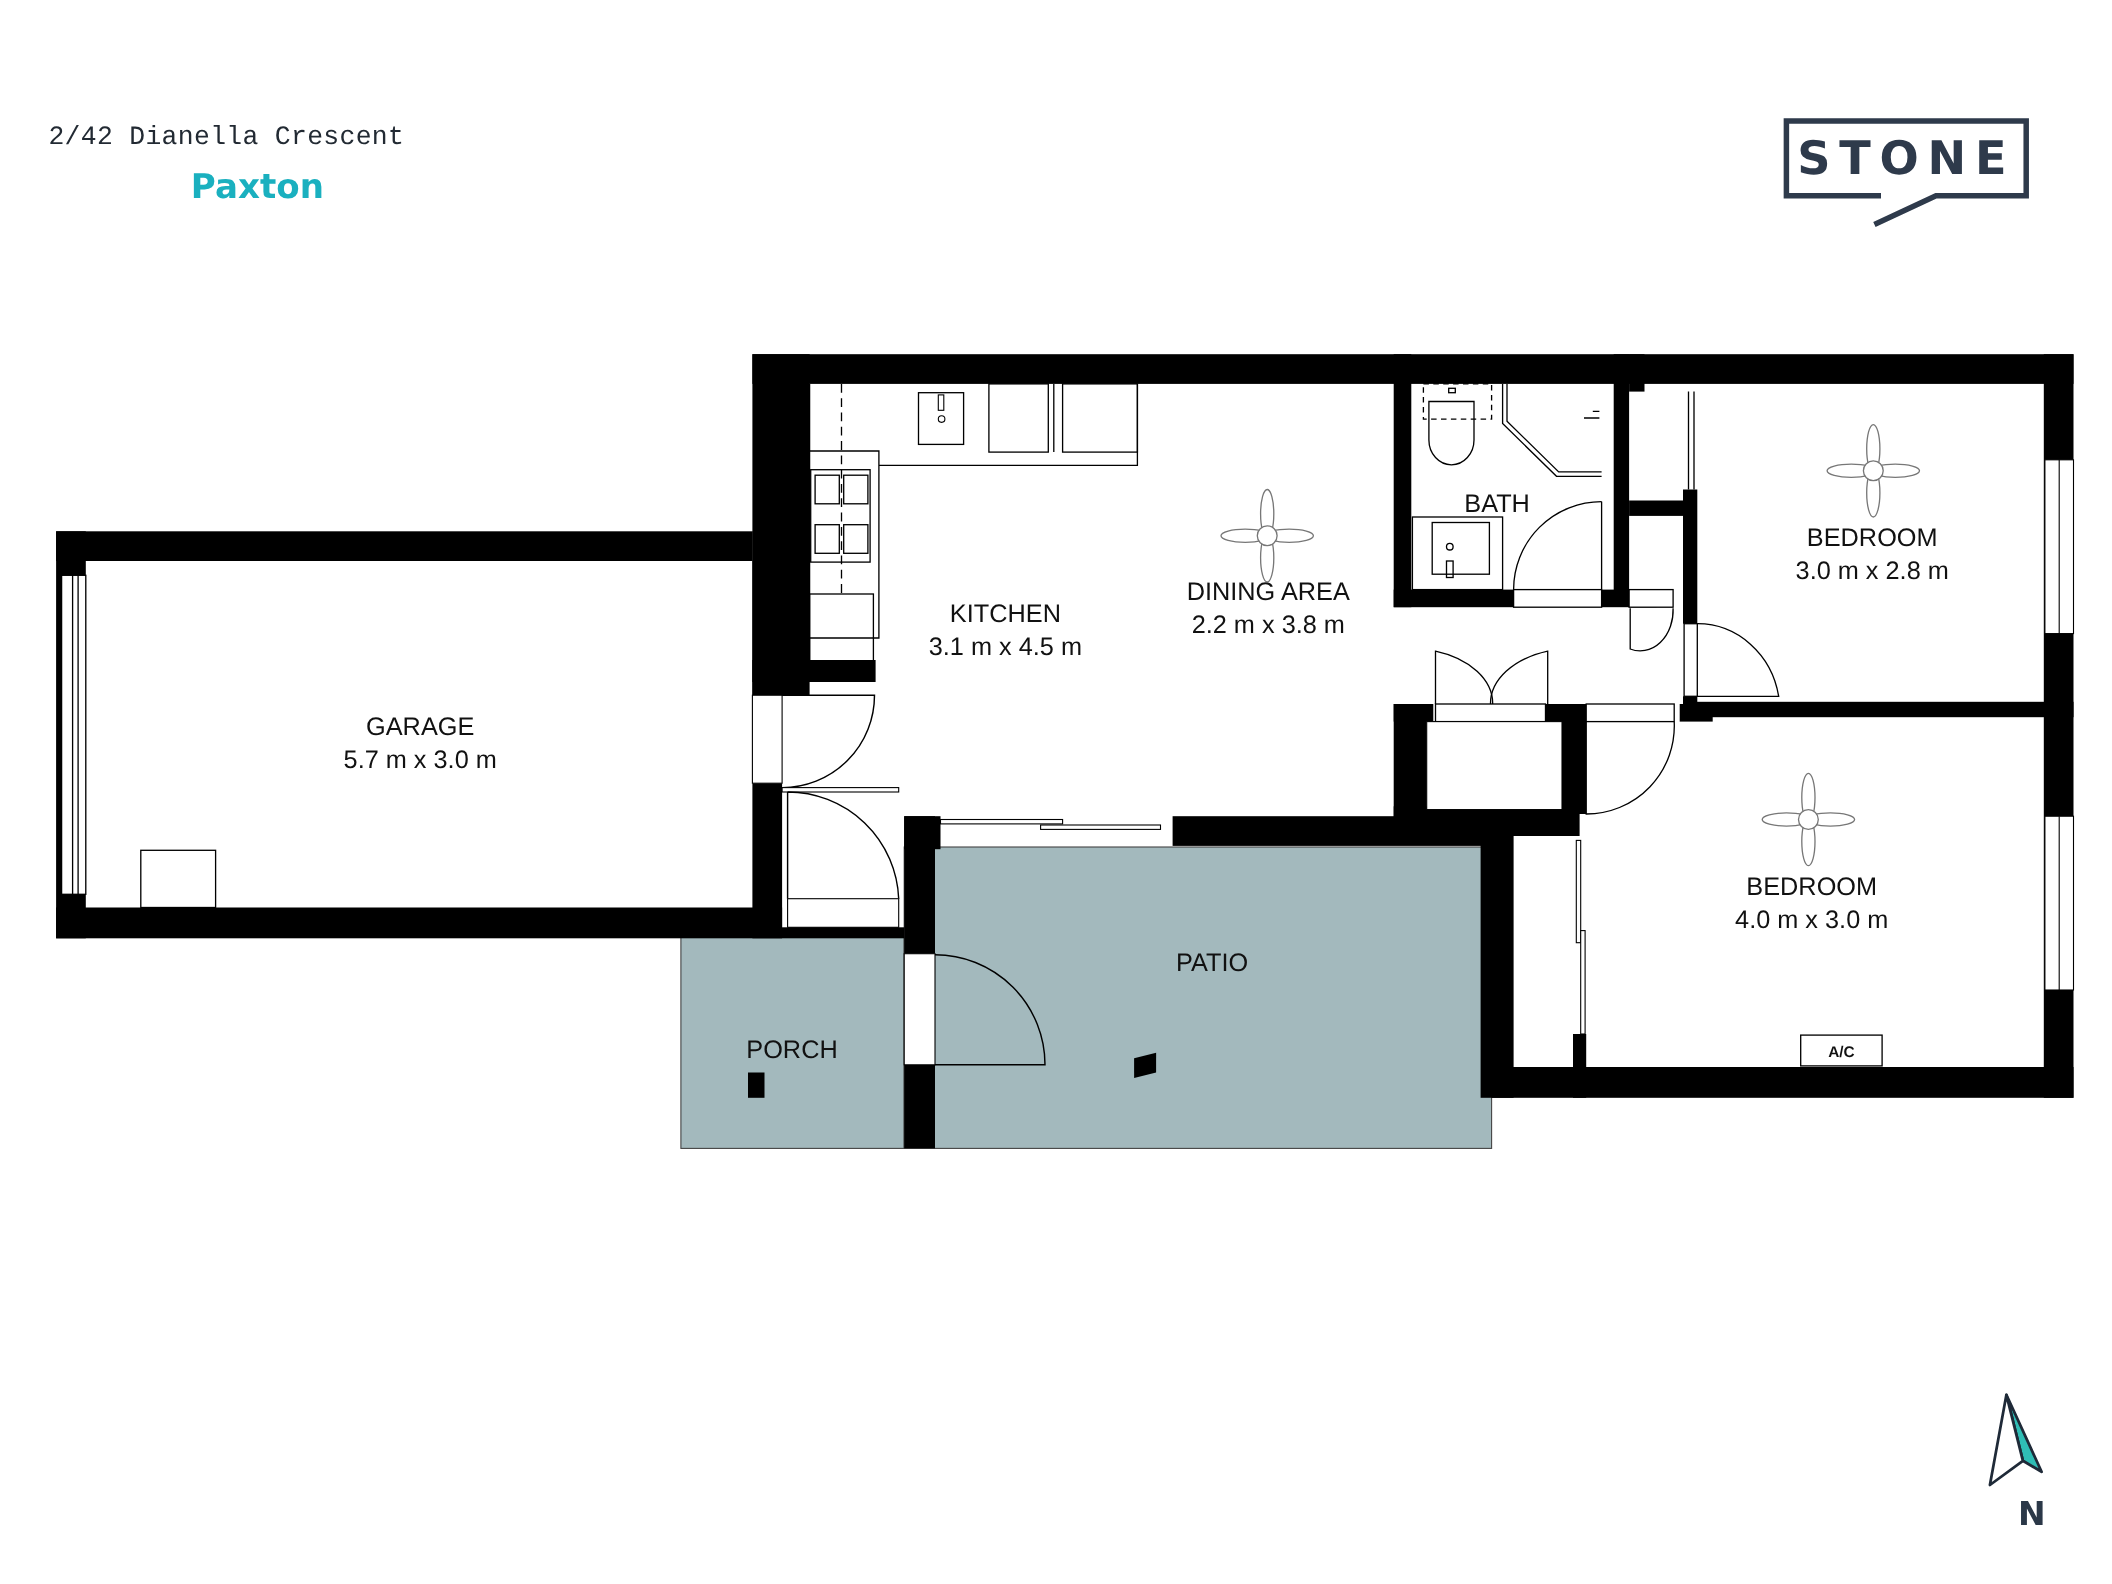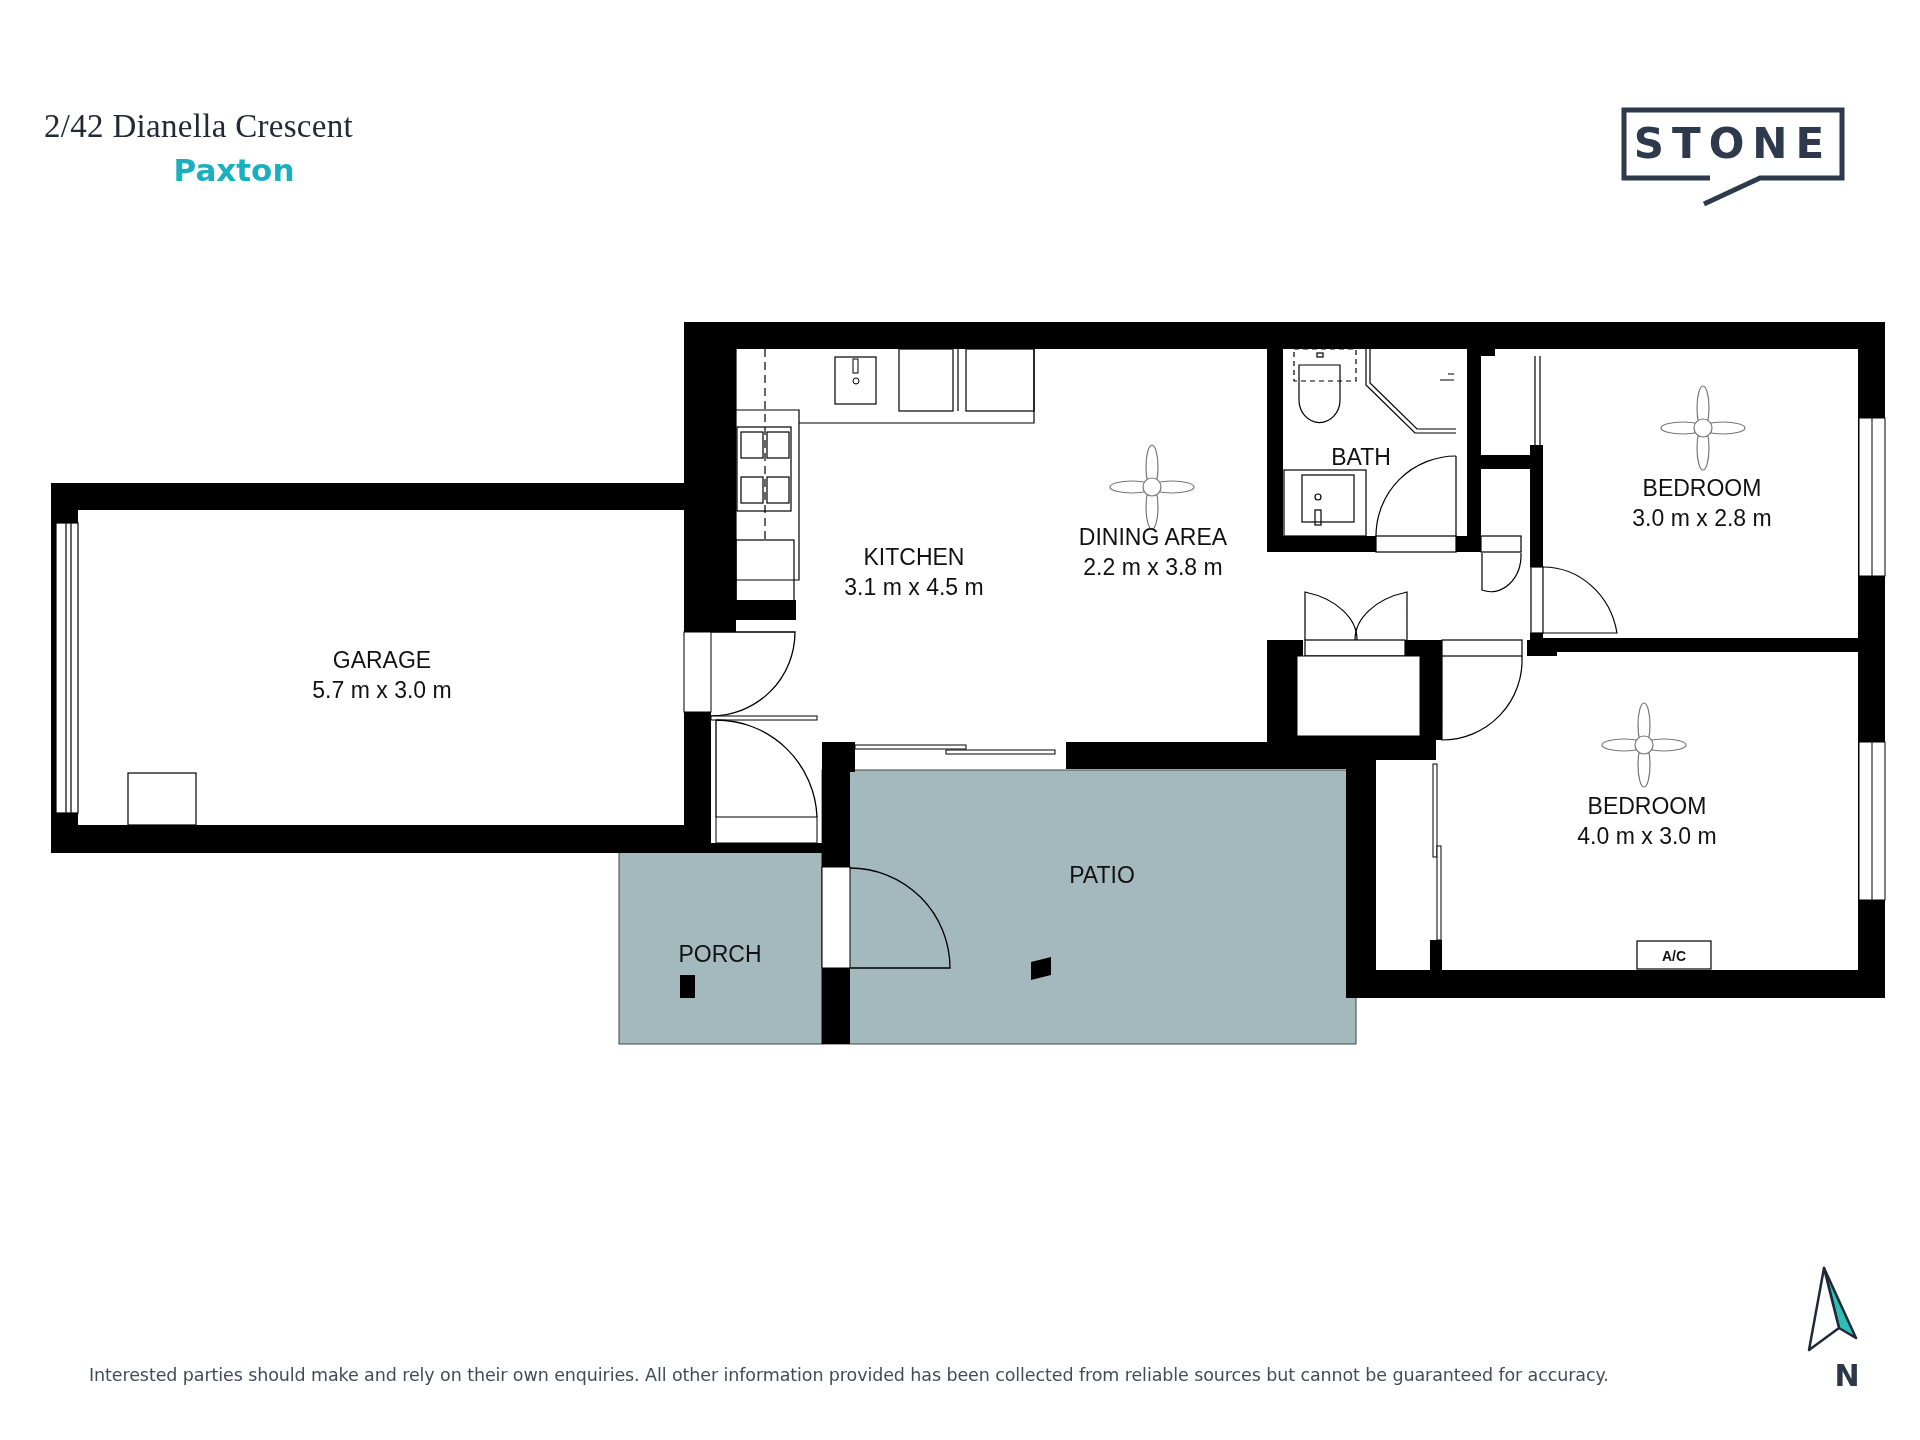--- a/index.html
+++ b/index.html
@@ -1,18 +1,18 @@
 <!DOCTYPE html>
 <html><head>
   <meta charset="utf-8">
   <style>
     html, body { margin: 0; padding: 0; background: #ffffff; }
     body { width: 1920px; height: 1440px; position: relative; overflow: hidden; font-family: "DejaVu Sans", sans-serif; }
     .title-block { position: absolute; left: 44px; top: 104px; width: 420px; }
-    .address { font-family: Liberation Serif, serif; font-size: 33px; color: #222a33; letter-spacing: 0.3px; white-space: nowrap; line-height: 44px; }
+    .address { font-family: Liberation Mono, monospace; font-size: 24px; color: #222a33; letter-spacing: 0.3px; white-space: nowrap; line-height: 44px; }
     .suburb { font-family: "DejaVu Sans", sans-serif; font-weight: bold; font-size: 31px; color: #1ab0bf; text-align: center; width: 380px; line-height: 44px; }
     .logo { position: absolute; left: 1620px; top: 106px; width: 226px; height: 104px; }
     .plan { position: absolute; left: 0; top: 0; width: 1920px; height: 1440px; }
     .room-label { font-family: "Liberation Sans", sans-serif; font-size: 23px; fill: #111111; text-anchor: middle; }
     .ac-label { font-family: "Liberation Sans", sans-serif; font-size: 14px; font-weight: bold; fill: #111111; text-anchor: middle; }
     .disclaimer { position: absolute; left: 89px; top: 1363px; width: 1660px; font-family: "DejaVu Sans", sans-serif; font-size: 17.5px; line-height: 24px; color: #444b55; letter-spacing: -0.1px; }
     .north { position: absolute; left: 1800px; top: 1262px; width: 80px; height: 130px; }
     .north-label { font-family: "DejaVu Sans", sans-serif; font-weight: bold; font-size: 30px; fill: #2b3848; text-anchor: middle; }
   </style>
 </head>
@@ -206,14 +206,13 @@
   <text class="room-label" x="720" y="962">PORCH</text>
 </svg>
 
 <svg class="north" viewBox="0 0 80 130">
   <path d="M24 6 L56 76 L39 66 Z" fill="#2fbdb5" stroke="#1f2a38" stroke-width="2.5" stroke-linejoin="round"></path>
   <path d="M24 6 L39 66 L9 88 Z" fill="#fff" stroke="#1f2a38" stroke-width="2.5" stroke-linejoin="round"></path>
   <text class="north-label" x="47" y="124">N</text>
 </svg>
 
 <div class="disclaimer">
-  <div>Interested parties should make and rely on their own enquiries. All other information provided has been collected from reliable sources but cannot be guaranteed for accuracy.</div>
 </div>
 
 </body></html>

